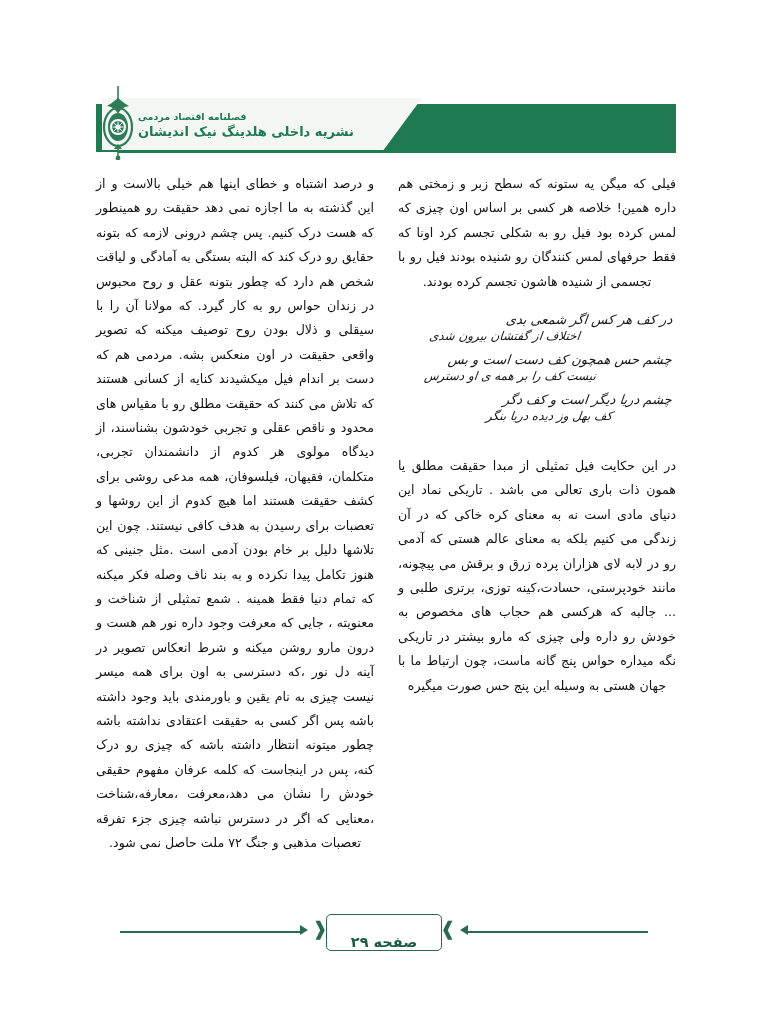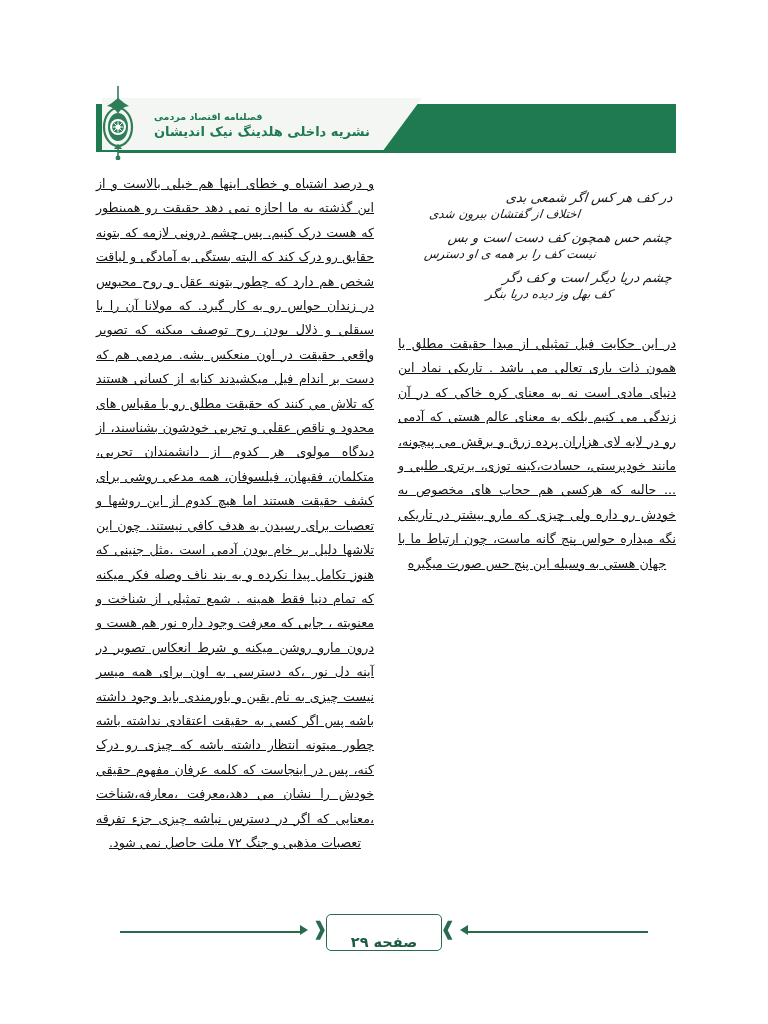--- a/index.html
+++ b/index.html
@@ -57,21 +57,21 @@
     display: flex;
     flex-direction: column;
     align-items: flex-end;
     justify-content: center;
     padding-left: 0;
     padding-right: 0;
     box-sizing: border-box;
   }
   .masthead-plate-inner {
     padding-right: 0;
-    padding-left: 52px;
+    padding-left: 36px;
     text-align: left;
     direction: rtl;
   }
   .masthead-title {
     color: #1f7a52;
     font-size: 9.5px;
     font-weight: bold;
     line-height: 15px;
     letter-spacing: 0.2px;
     white-space: nowrap;
@@ -113,21 +113,20 @@
 
   .ptext {
     direction: rtl;
     text-align: justify;
     text-align-last: center;
     color: #111111;
     font-size: 12.6px;
     line-height: 24.4px;
     font-family: "DejaVu Sans", "Liberation Sans", sans-serif;
     margin: 0 0 14px 0;
-    text-decoration: underline;
   }
   .ptext.tight { margin-bottom: 0; }
 
   
   .poem {
     margin: 18px 0 22px 0;
     direction: rtl;
     color: #15181b;
     font-family: "DejaVu Serif", "Liberation Serif", serif;
     font-style: italic;
@@ -252,20 +251,21 @@
           <line x1="23.8" y1="37.2" x2="16.2" y2="44.8"></line>
         </g>
         <path d="M20 58 C23 61 24 63 24 63 L16 63 C16 63 17 61 20 58 Z" fill="#2f7d58"></path>
       </svg>
     </div>
   </div>
 
   <div class="columns">
 
     <div class="col col-right">
+      <p class="ptext">فیلی که میگن یه ستونه که سطح زبر و زمختی هم داره همین! خلاصه هر کسی بر اساس اون چیزی که لمس کرده بود فیل رو به شکلی تجسم کرد اونا که فقط حرفهای لمس کنندگان رو شنیده بودند فیل رو با تجسمی از شنیده هاشون تجسم کرده بودند.</p>
 
       <div class="poem">
         <div class="poem-couplet c1">
           <span class="poem-a">در کف هر کس اگر شمعی بدی</span>
           <span class="poem-b">اختلاف از گفتشان بیرون شدی</span>
         </div>
         <div class="poem-couplet c2">
           <span class="poem-a">چشم حس همچون کف دست است و بس</span>
           <span class="poem-b">نیست کف را بر همه ی او دسترس</span>
         </div>

